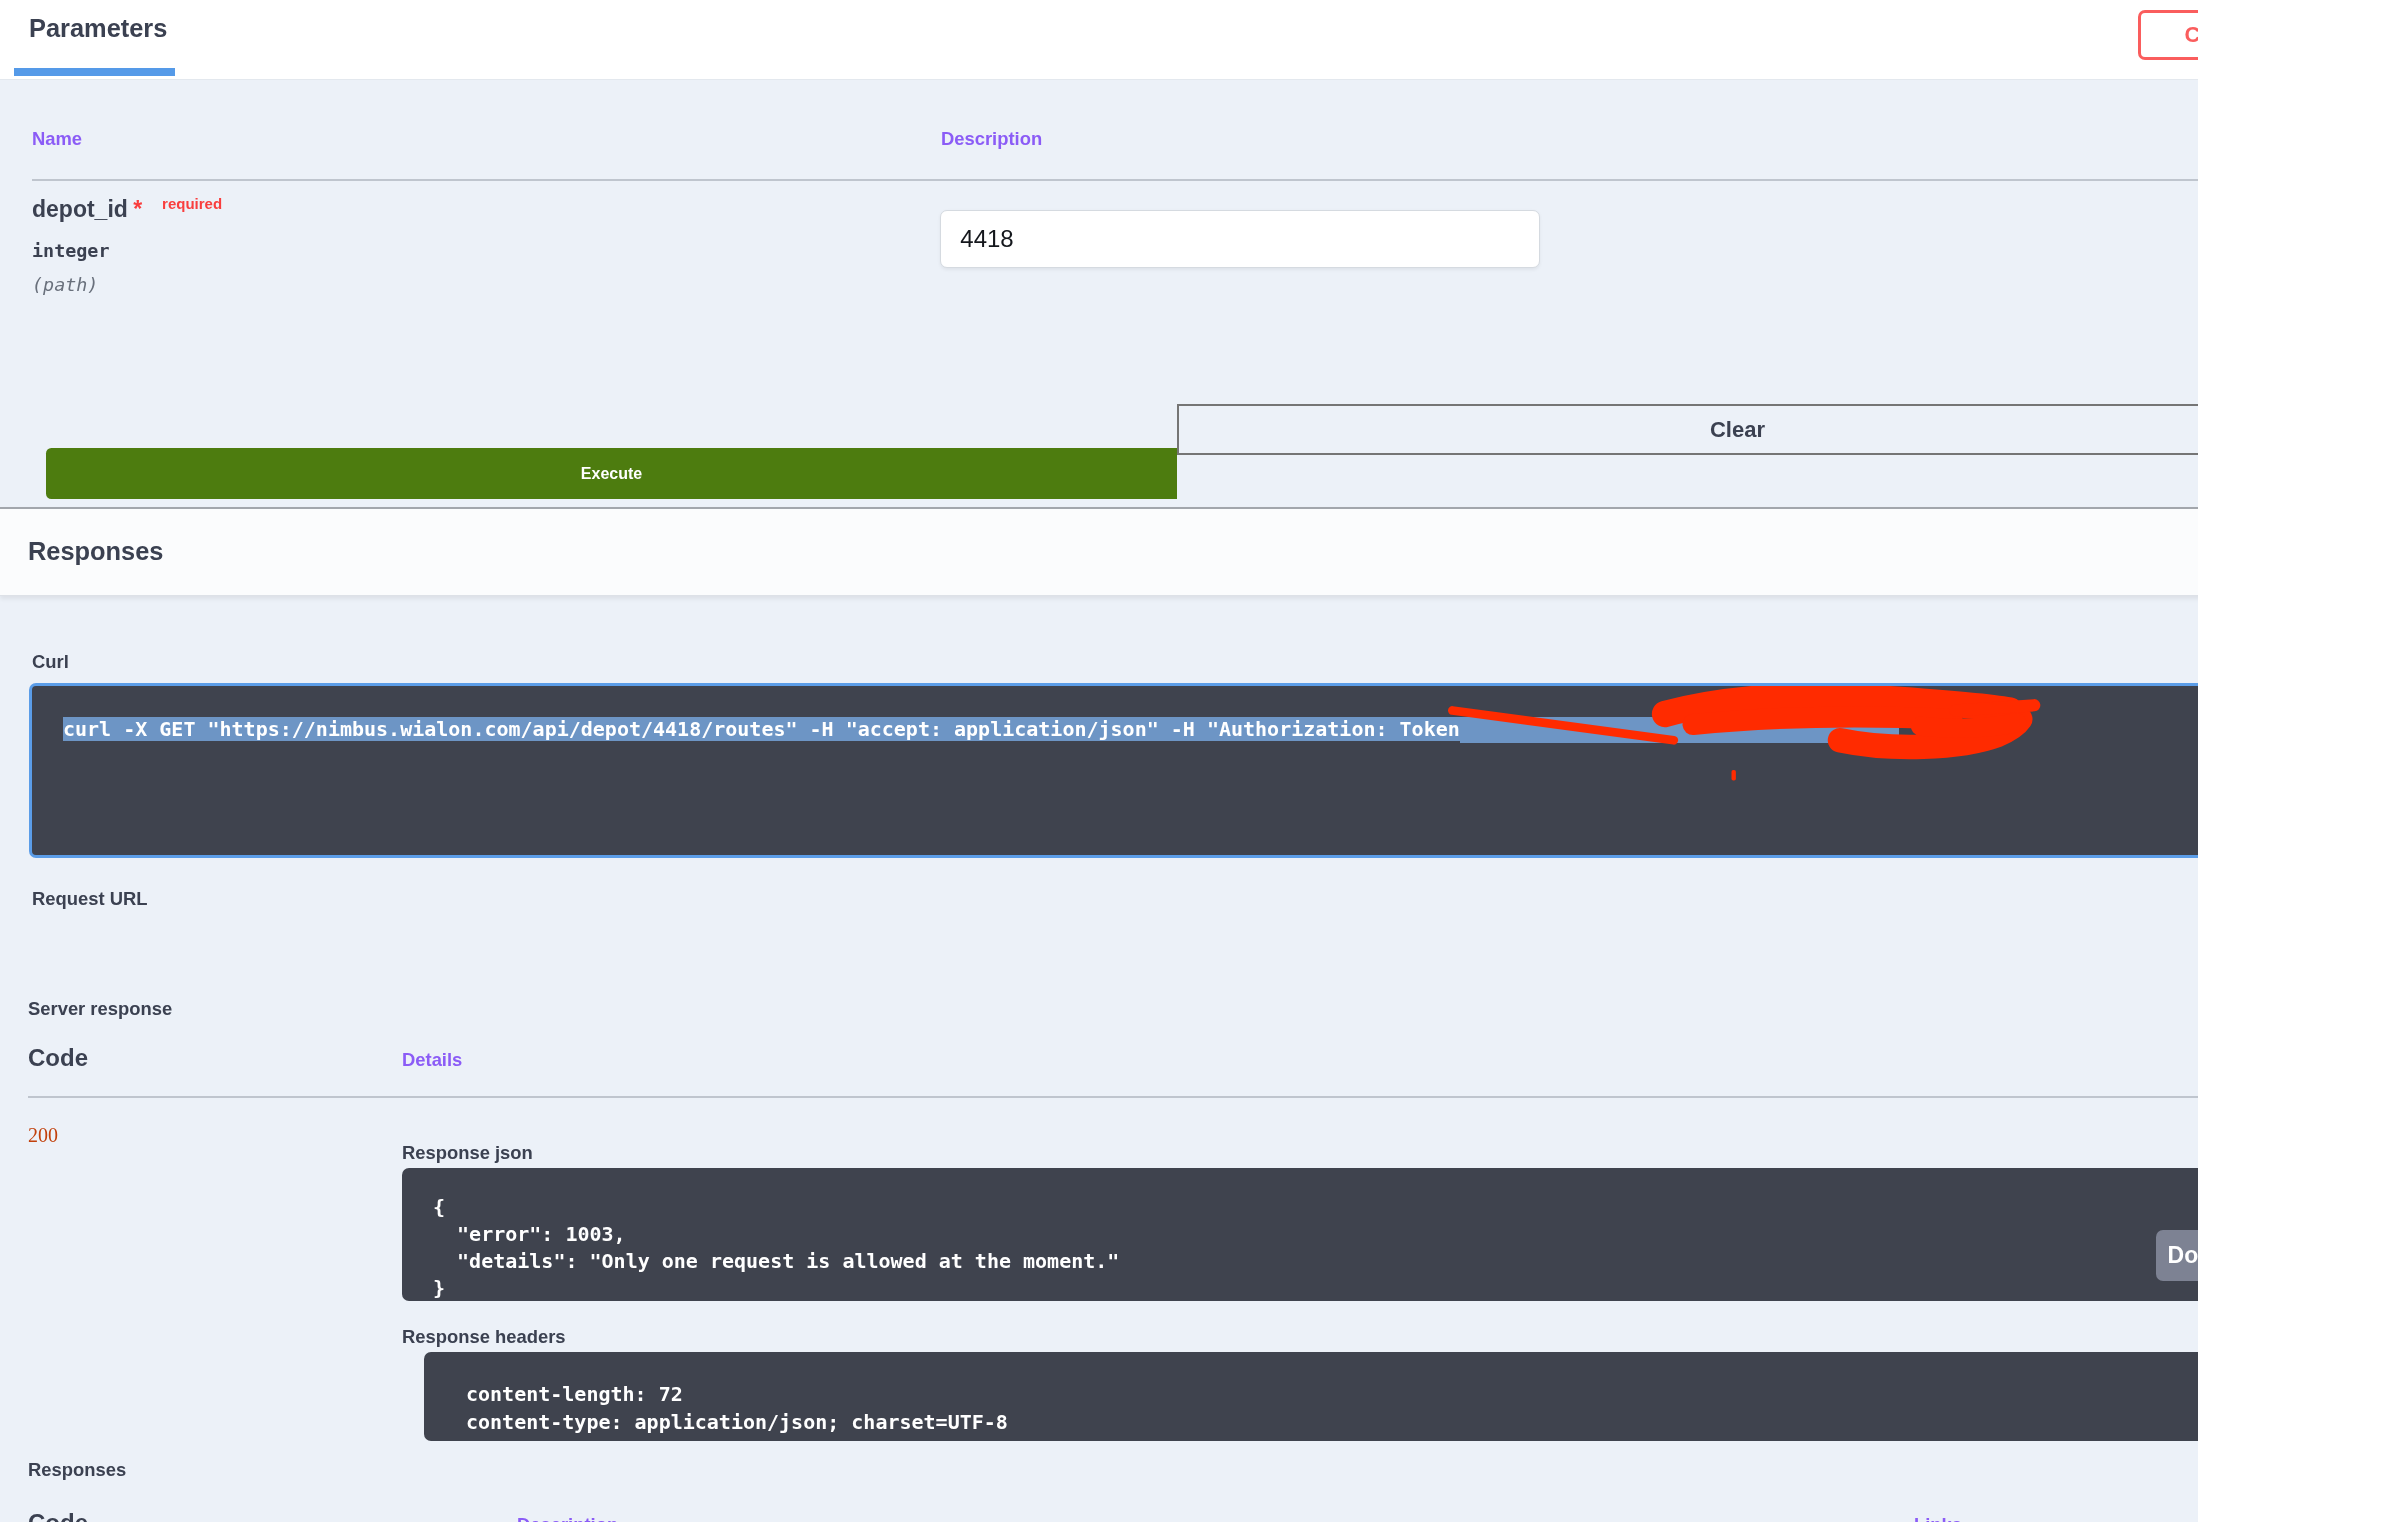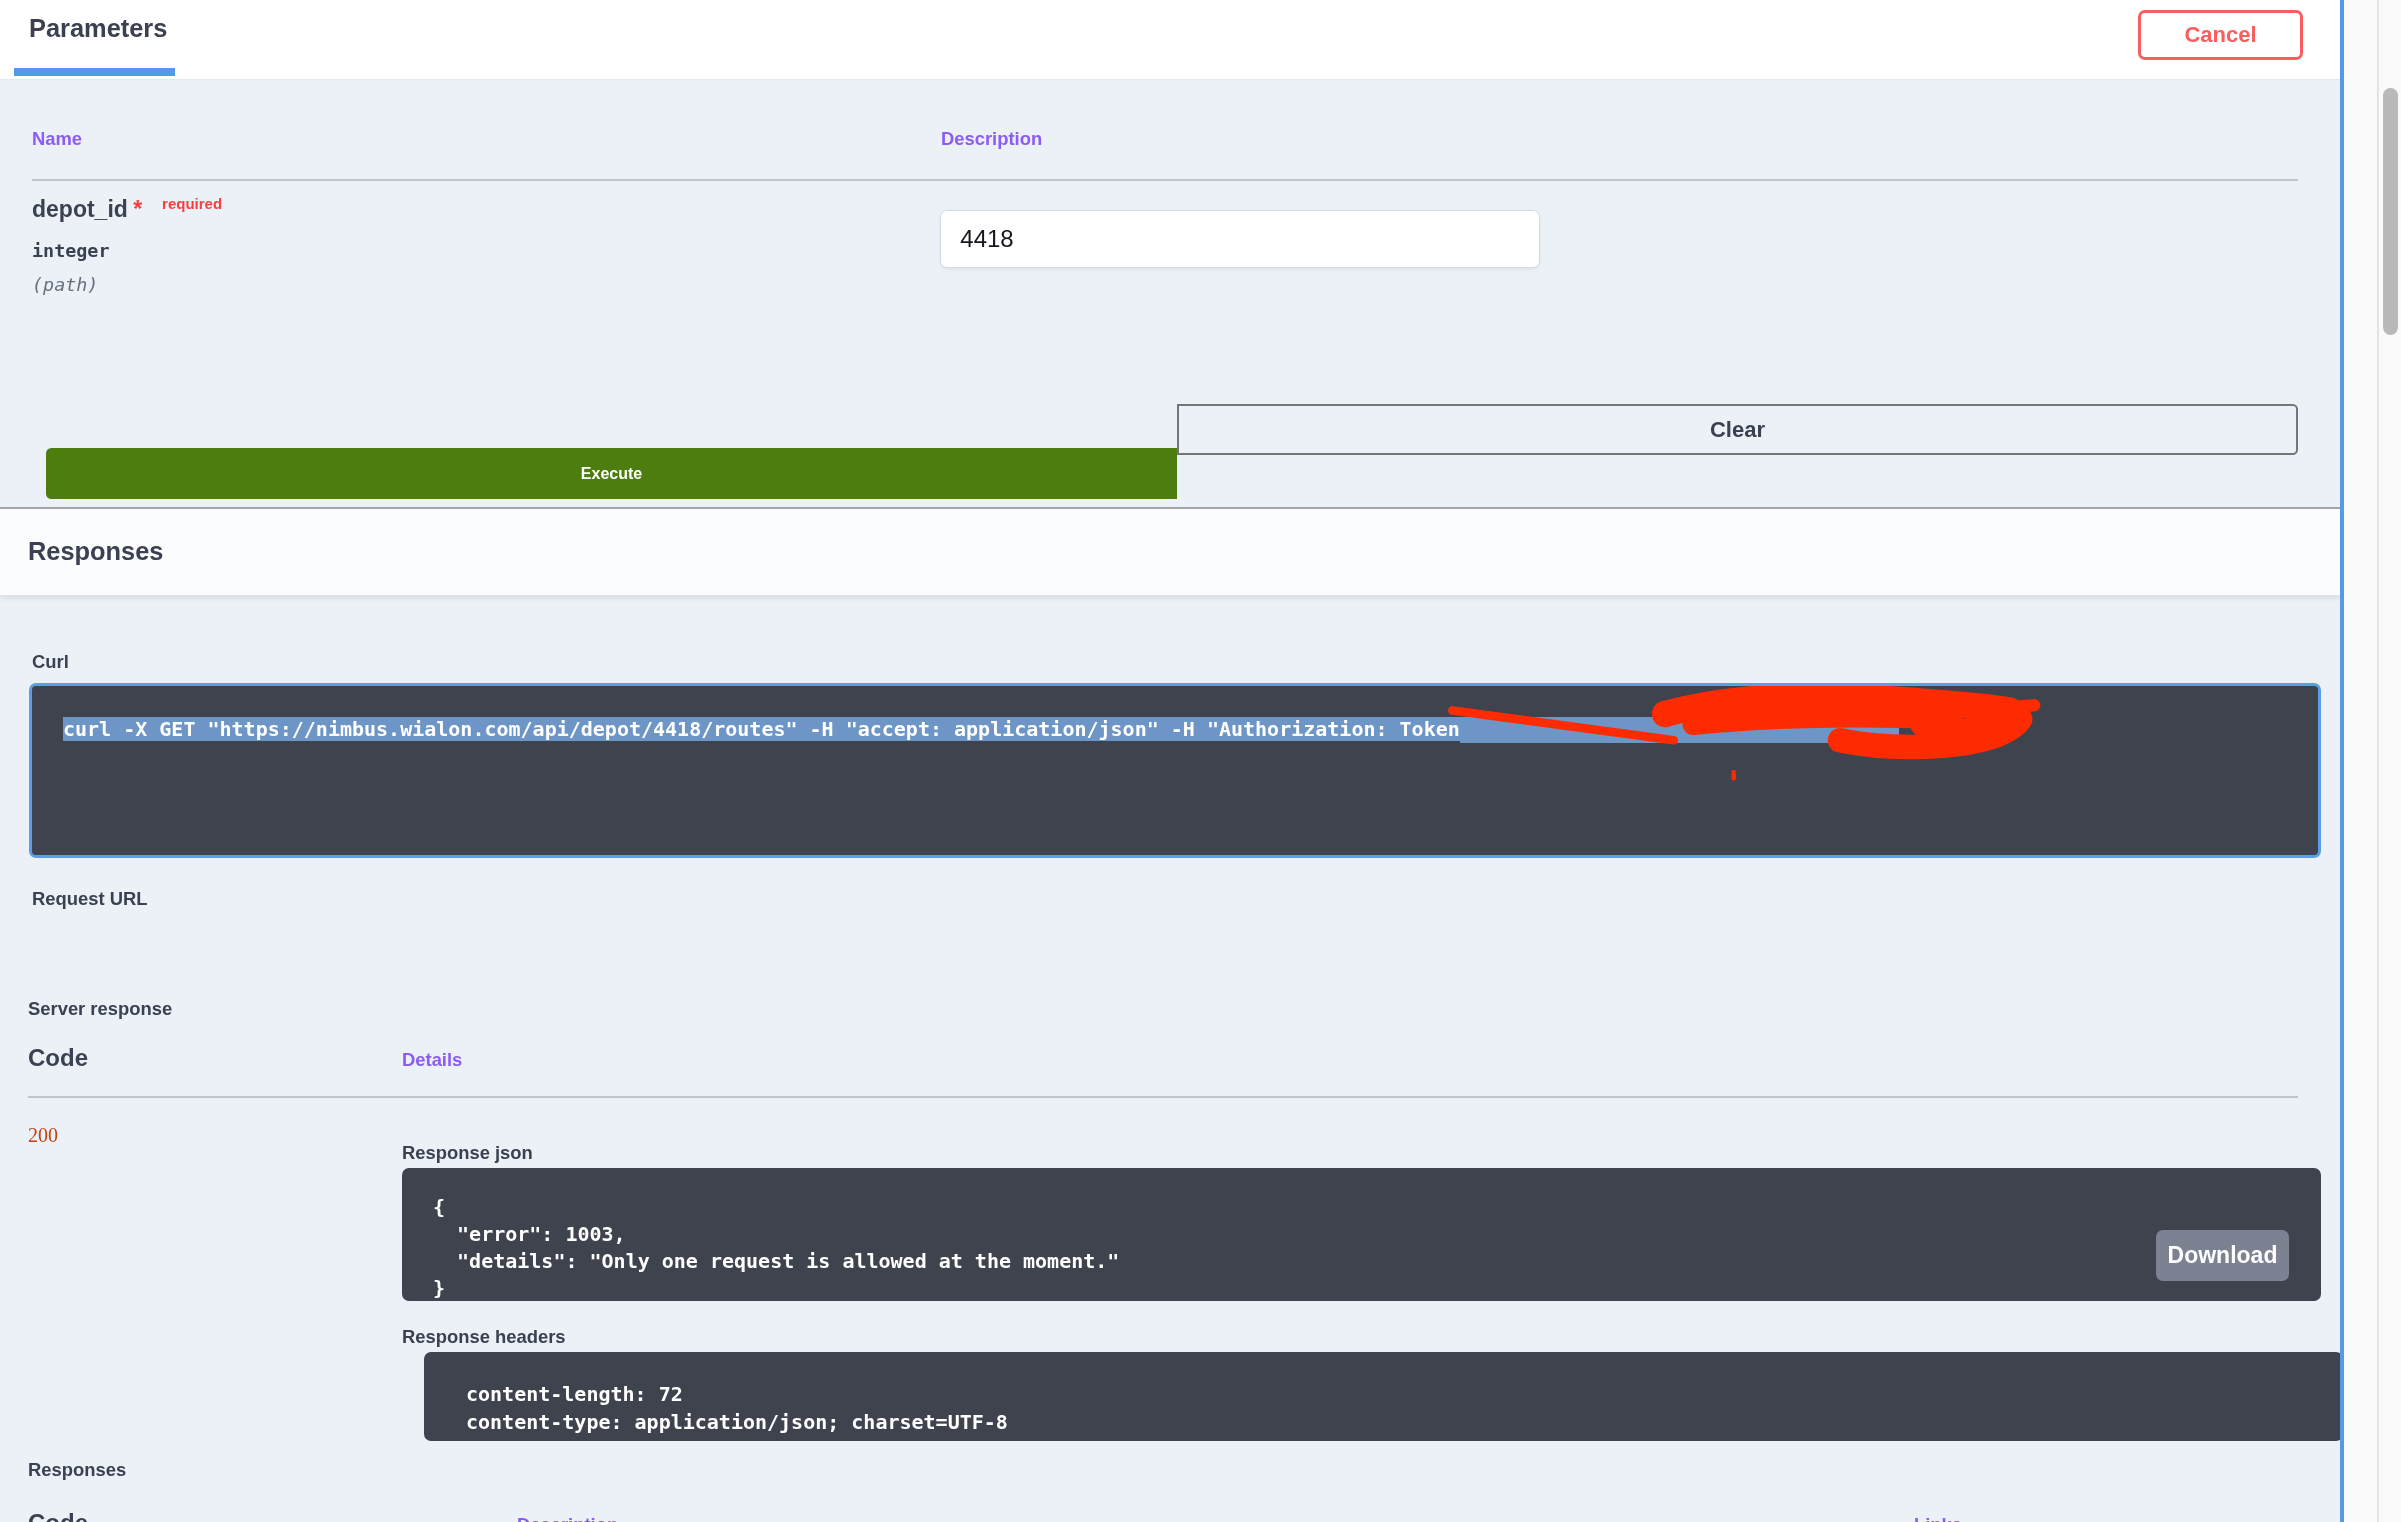--- a/index.html
+++ b/index.html
@@ -1,17 +1,17 @@
 <!DOCTYPE html>
 <html style="font-size:14px"><head>
 <meta charset="utf-8">
 <style>
   html,body{margin:0;padding:0;background:#fff;}
   #screen{
-    position:relative;width:2401px;height:1523px;overflow:hidden;
+    position:relative;width:2198px;height:1523px;overflow:hidden;
     font-family:"Liberation Sans",sans-serif;color:#3b4151;background:#fff;
   }
   .abs{position:absolute;}
   
   .header-band{left:0;top:0;width:2340px;height:80px;background:#ffffff;border-bottom:1.8px solid #e3e8ee;box-sizing:border-box;}
   .tab-label{left:29px;top:14px;font-size:25.4px;font-weight:bold;color:#3b4151;}
   .tab-underline{left:14px;top:68px;width:161px;height:8px;background:#559ae8;}
   .cancel-btn{left:2138px;top:9.6px;width:165px;height:50px;box-sizing:border-box;
     border:3.5px solid #fa5d5d;border-radius:7px;background:#fff;color:#fa5d5d;
     font-size:22px;font-weight:bold;display:flex;align-items:center;justify-content:center;cursor:pointer;}

